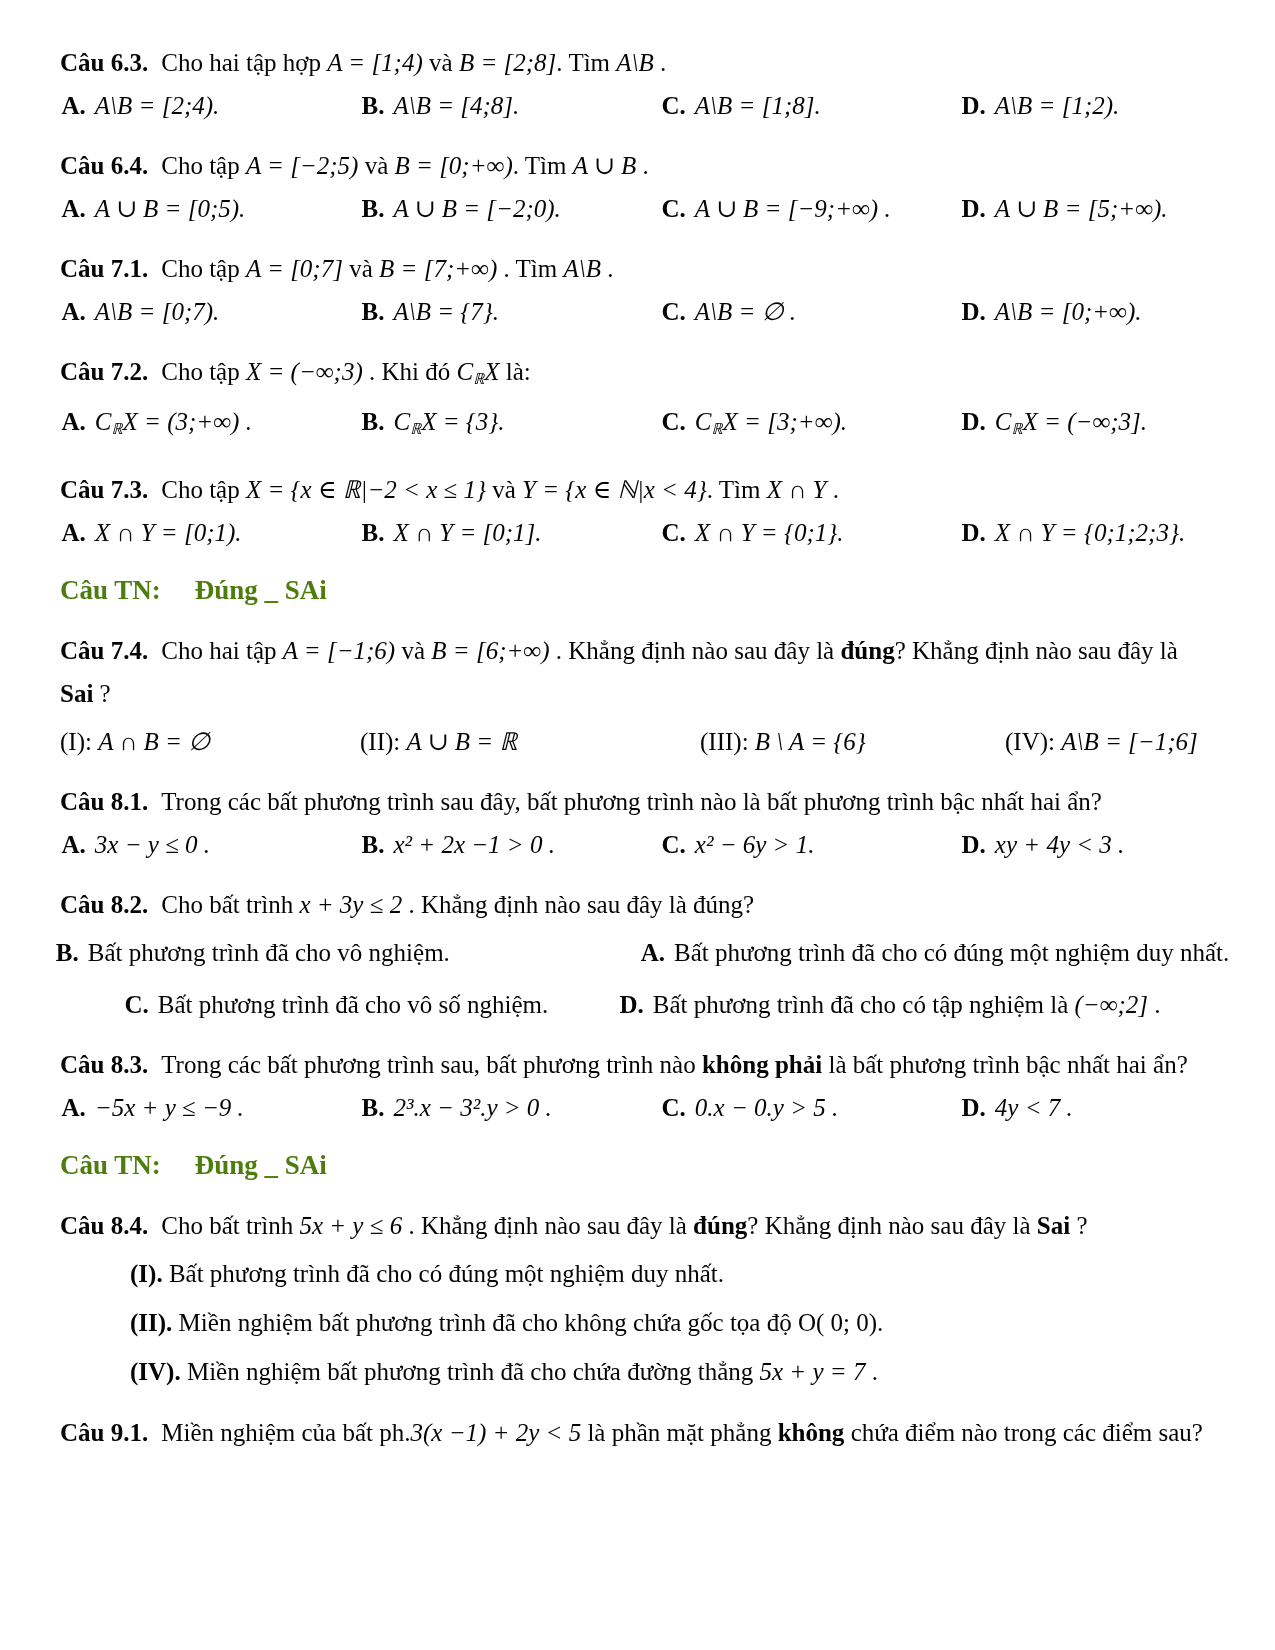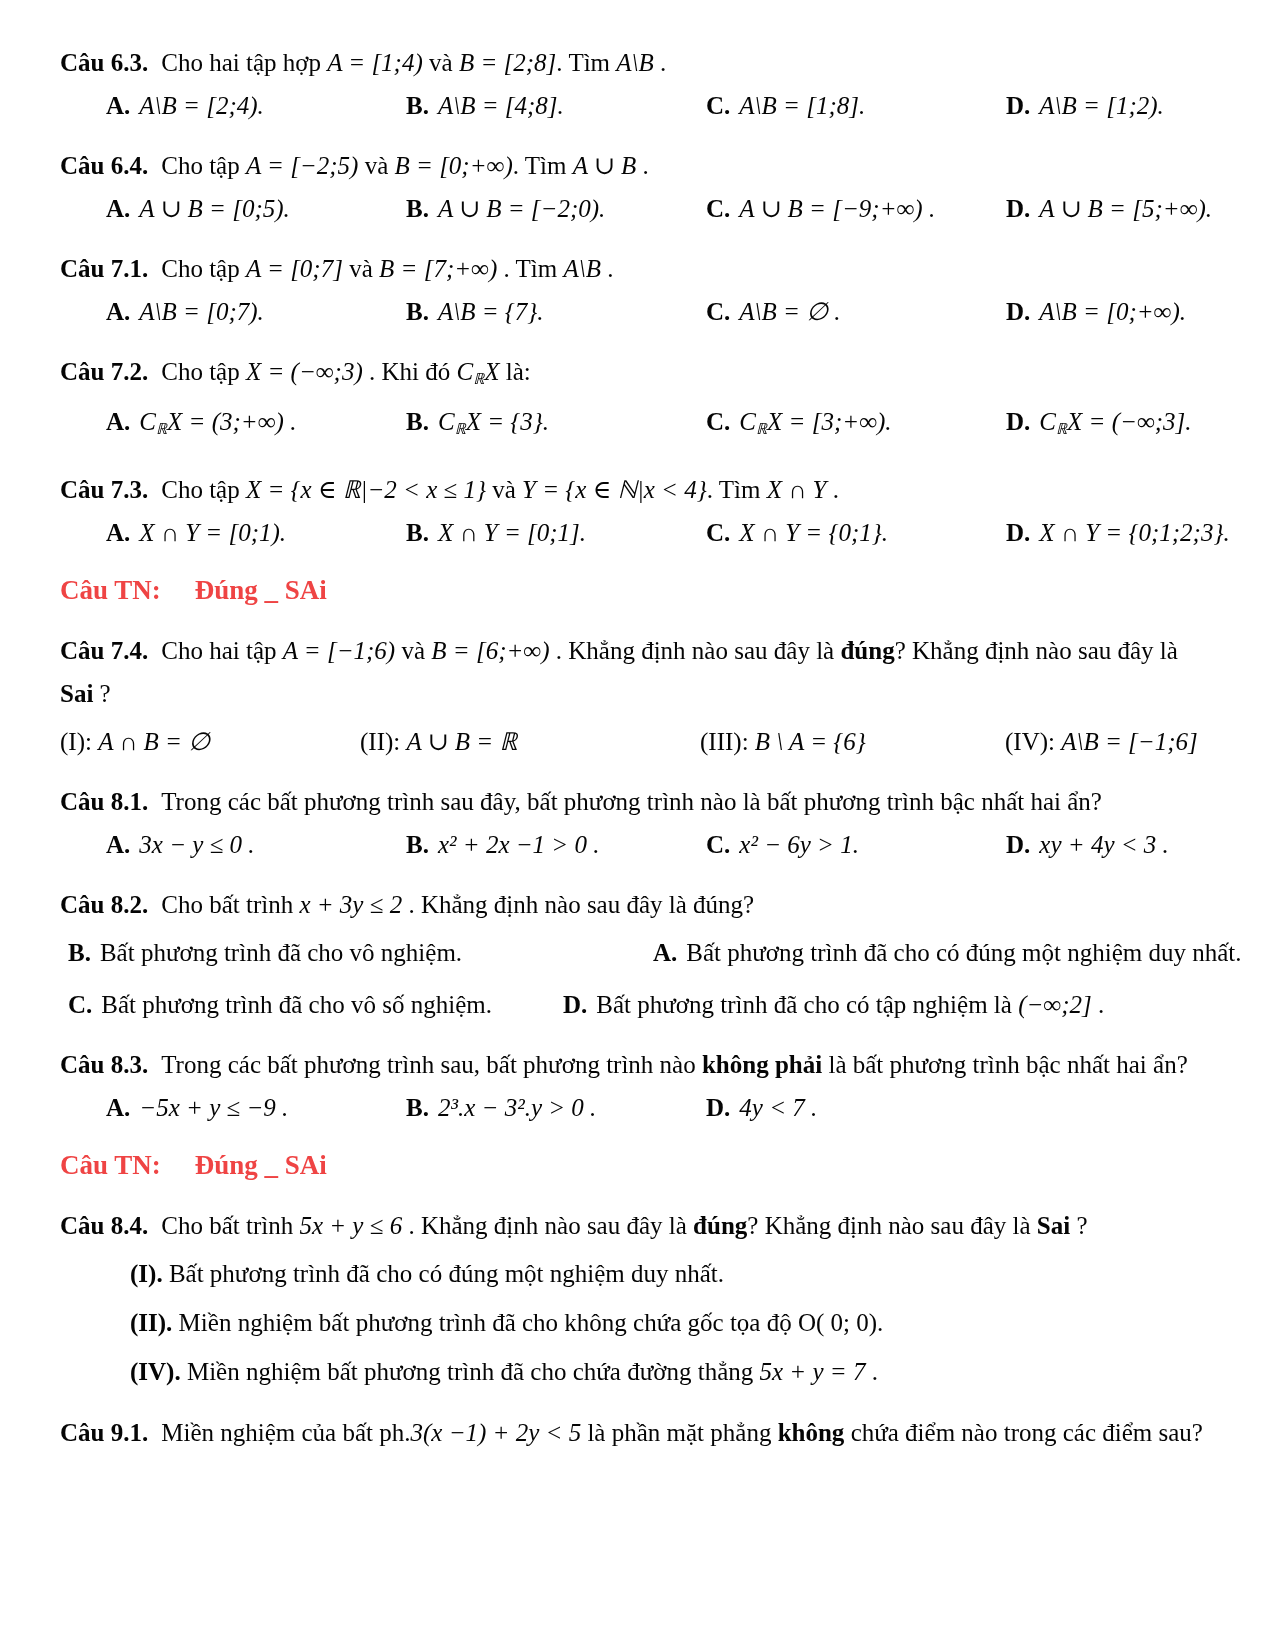--- a/index.html
+++ b/index.html
@@ -16,30 +16,30 @@
     font-size: 25px;
     margin-top: 9px;
   }
   .b { font-weight: 700; }
   .m { font-style: italic; }
   .sub { font-style: italic; font-size: 0.62em; vertical-align: -0.28em; }
   .q-body { line-height: 43px; }
   .question { margin-top: 17px; }
   #content > .question:first-child { margin-top: 0; }
   .q-label { margin-right: 13px; }
-  .opts { line-height: 43px; }
+  .opts { line-height: 43px; justify-content: center; }
   .row4 { display: flex; padding-left: 46px; }
   .row4 .opt { min-width: 300px; padding-right: 18px; }
   .opt { white-space: nowrap; }
   .letter { margin-right: 9px; }
   .pair { display: grid; padding-left: 8px; }
   .pair1 { grid-template-columns: 585px auto; margin-top: 5px; }
   .pair2 { grid-template-columns: 495px auto; margin-top: 9px; }
   .tn-header {
-    color: #ef4444; font-weight: 700; font-size: 27px;
+    color: #4d7c0f; font-weight: 700; font-size: 27px;
     line-height: 43px; margin: 15px 0 14px;
     display: flex; gap: 34px;
   }
   .stmt-row {
     display: grid; grid-template-columns: 300px 340px 305px auto;
     line-height: 43px; margin-top: 5px; white-space: nowrap;
   }
   .stmt-line { line-height: 45px; padding-left: 70px; margin-top: 4px; }
 </style>
 </head>
@@ -123,20 +123,21 @@
         <div class="opts pair pair2">
           <div class="opt"><span class="b letter">C.</span><span>Bất phương trình đã cho vô số nghiệm.</span></div>
           <div class="opt"><span class="b letter">D.</span><span>Bất phương trình đã cho có tập nghiệm là </span><span class="m">(−∞;2]</span><span> .</span></div>
         </div>
       </div>
       <div class="question">
         <p class="q-body"><span class="b q-label">Câu 8.3.</span><span>Trong các bất phương trình sau, bất phương trình nào </span><span class="b">không phải</span><span> là bất phương trình bậc nhất hai ẩn?</span></p>
         <div class="opts row4">
           <div class="opt"><span class="b letter">A.</span><span class="m">−5x + y ≤ −9 .</span></div>
           <div class="opt"><span class="b letter">B.</span><span class="m">2³.x − 3².y &gt; 0 .</span></div>
+          <div class="opt"><span class="b letter">C.</span><span class="m">0.x − 0.y &gt; 5 .</span></div>
           <div class="opt"><span class="b letter">D.</span><span class="m">4y &lt; 7 .</span></div>
         </div>
       </div>
       <div class="tn-header">
         <span class="tn-label">Câu TN:</span>
         <span class="tn-title">Đúng _ SAi</span>
       </div>
       <div class="question">
         <p class="q-body"><span class="b q-label">Câu 8.4.</span><span>Cho bất trình </span><span class="m">5x + y ≤ 6</span><span> . Khẳng định nào sau đây là </span><span class="b">đúng</span><span>? Khẳng định nào sau đây là </span><span class="b">Sai</span><span> ?</span></p>
       </div>

